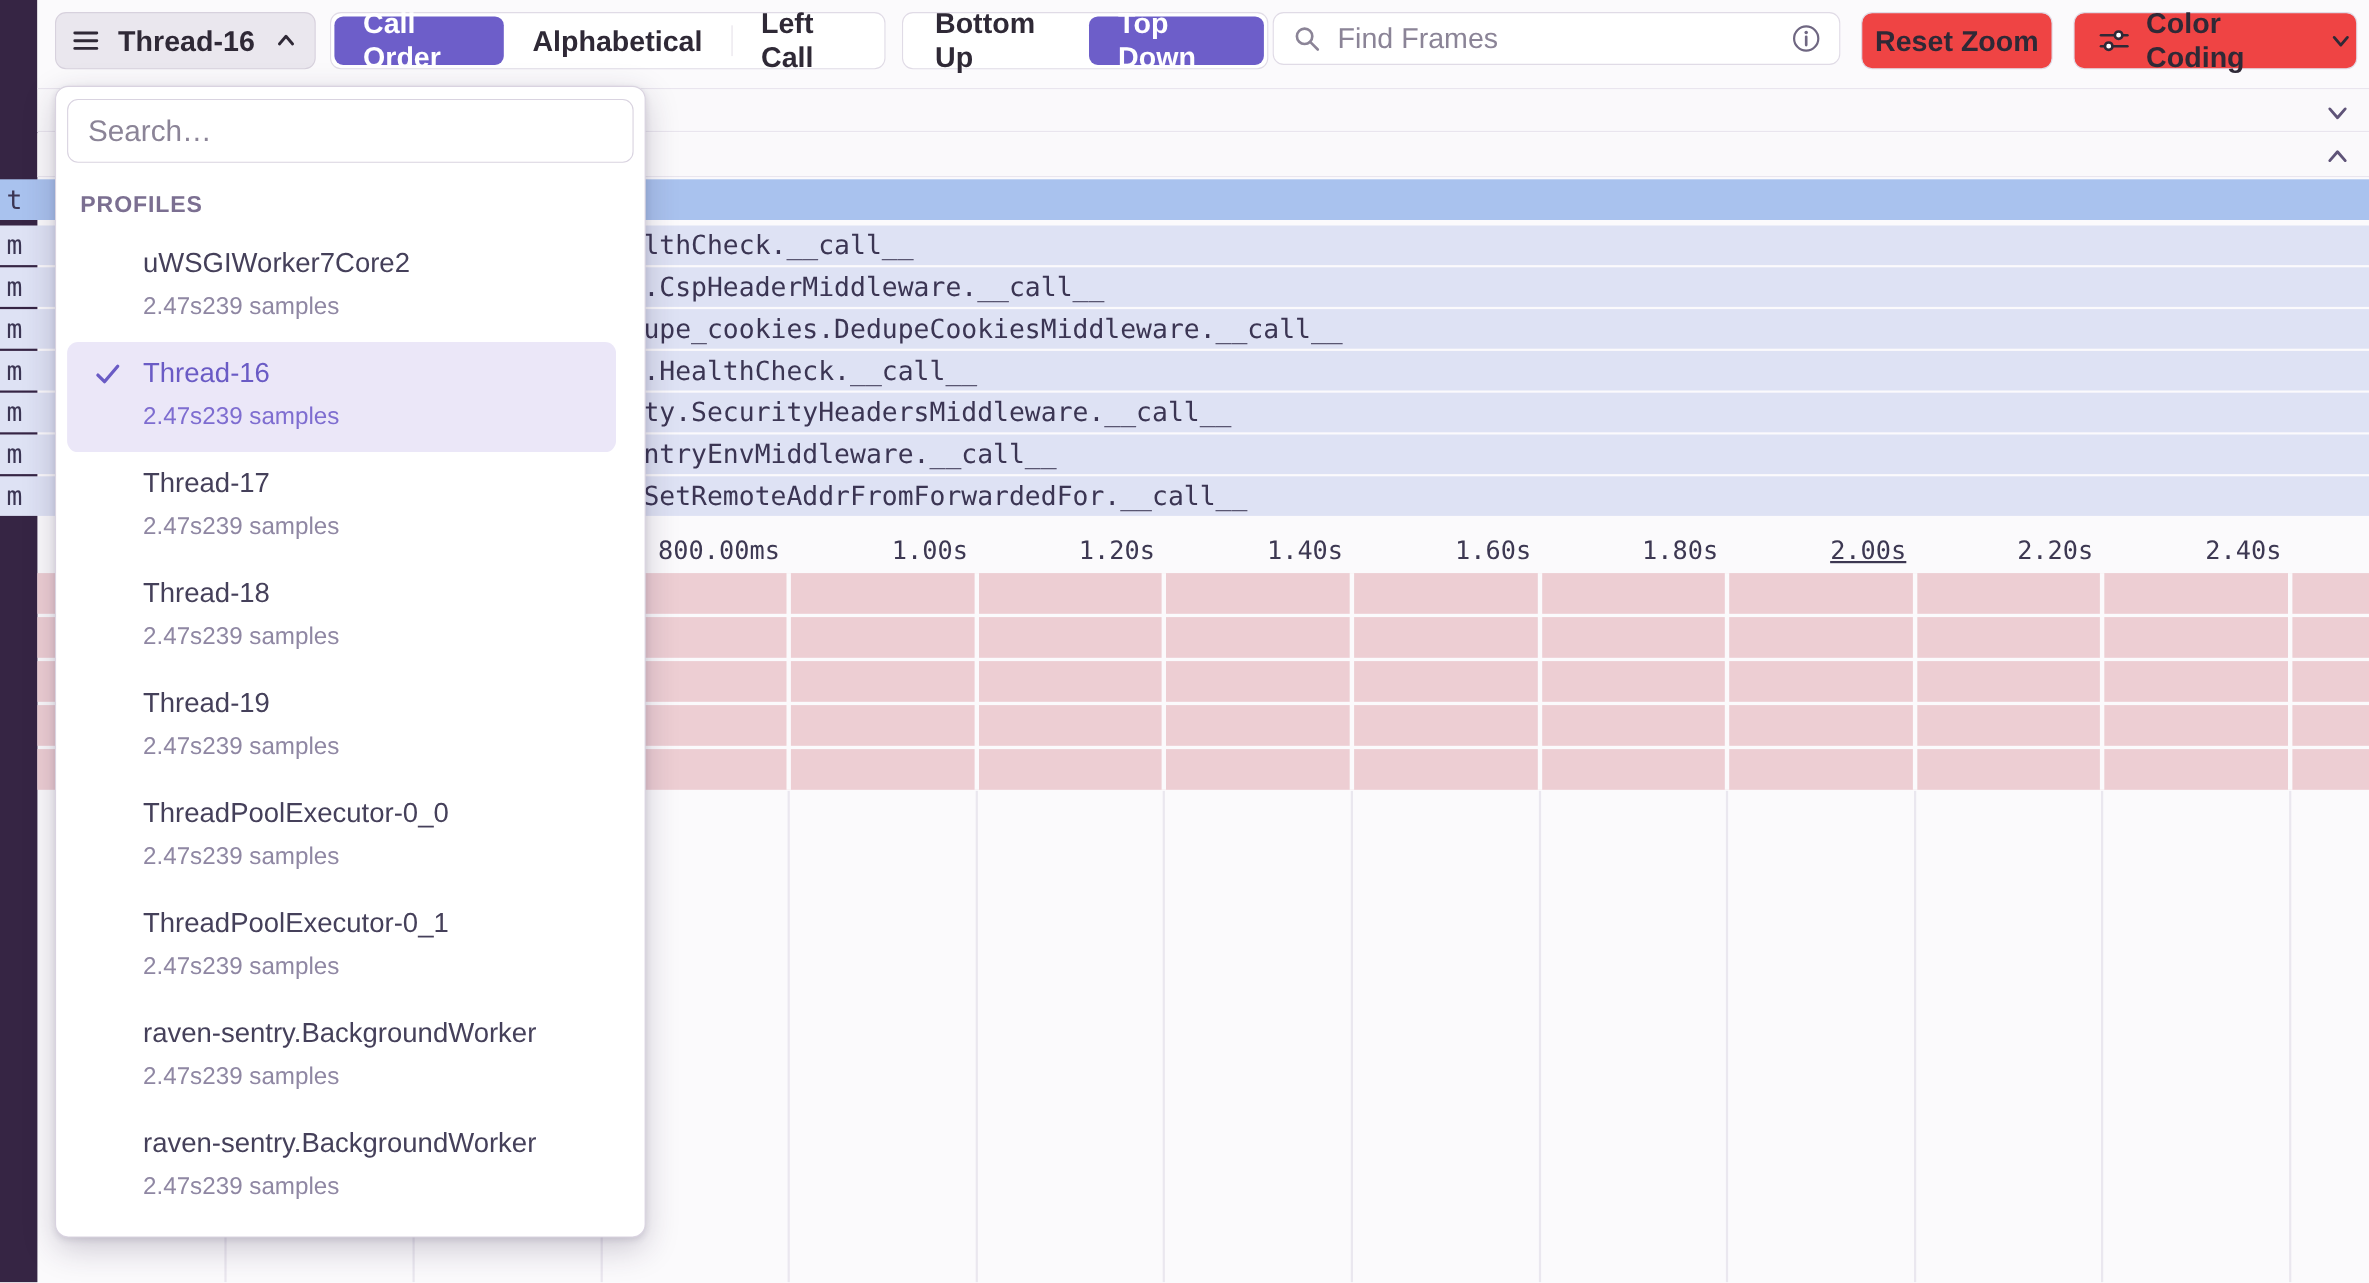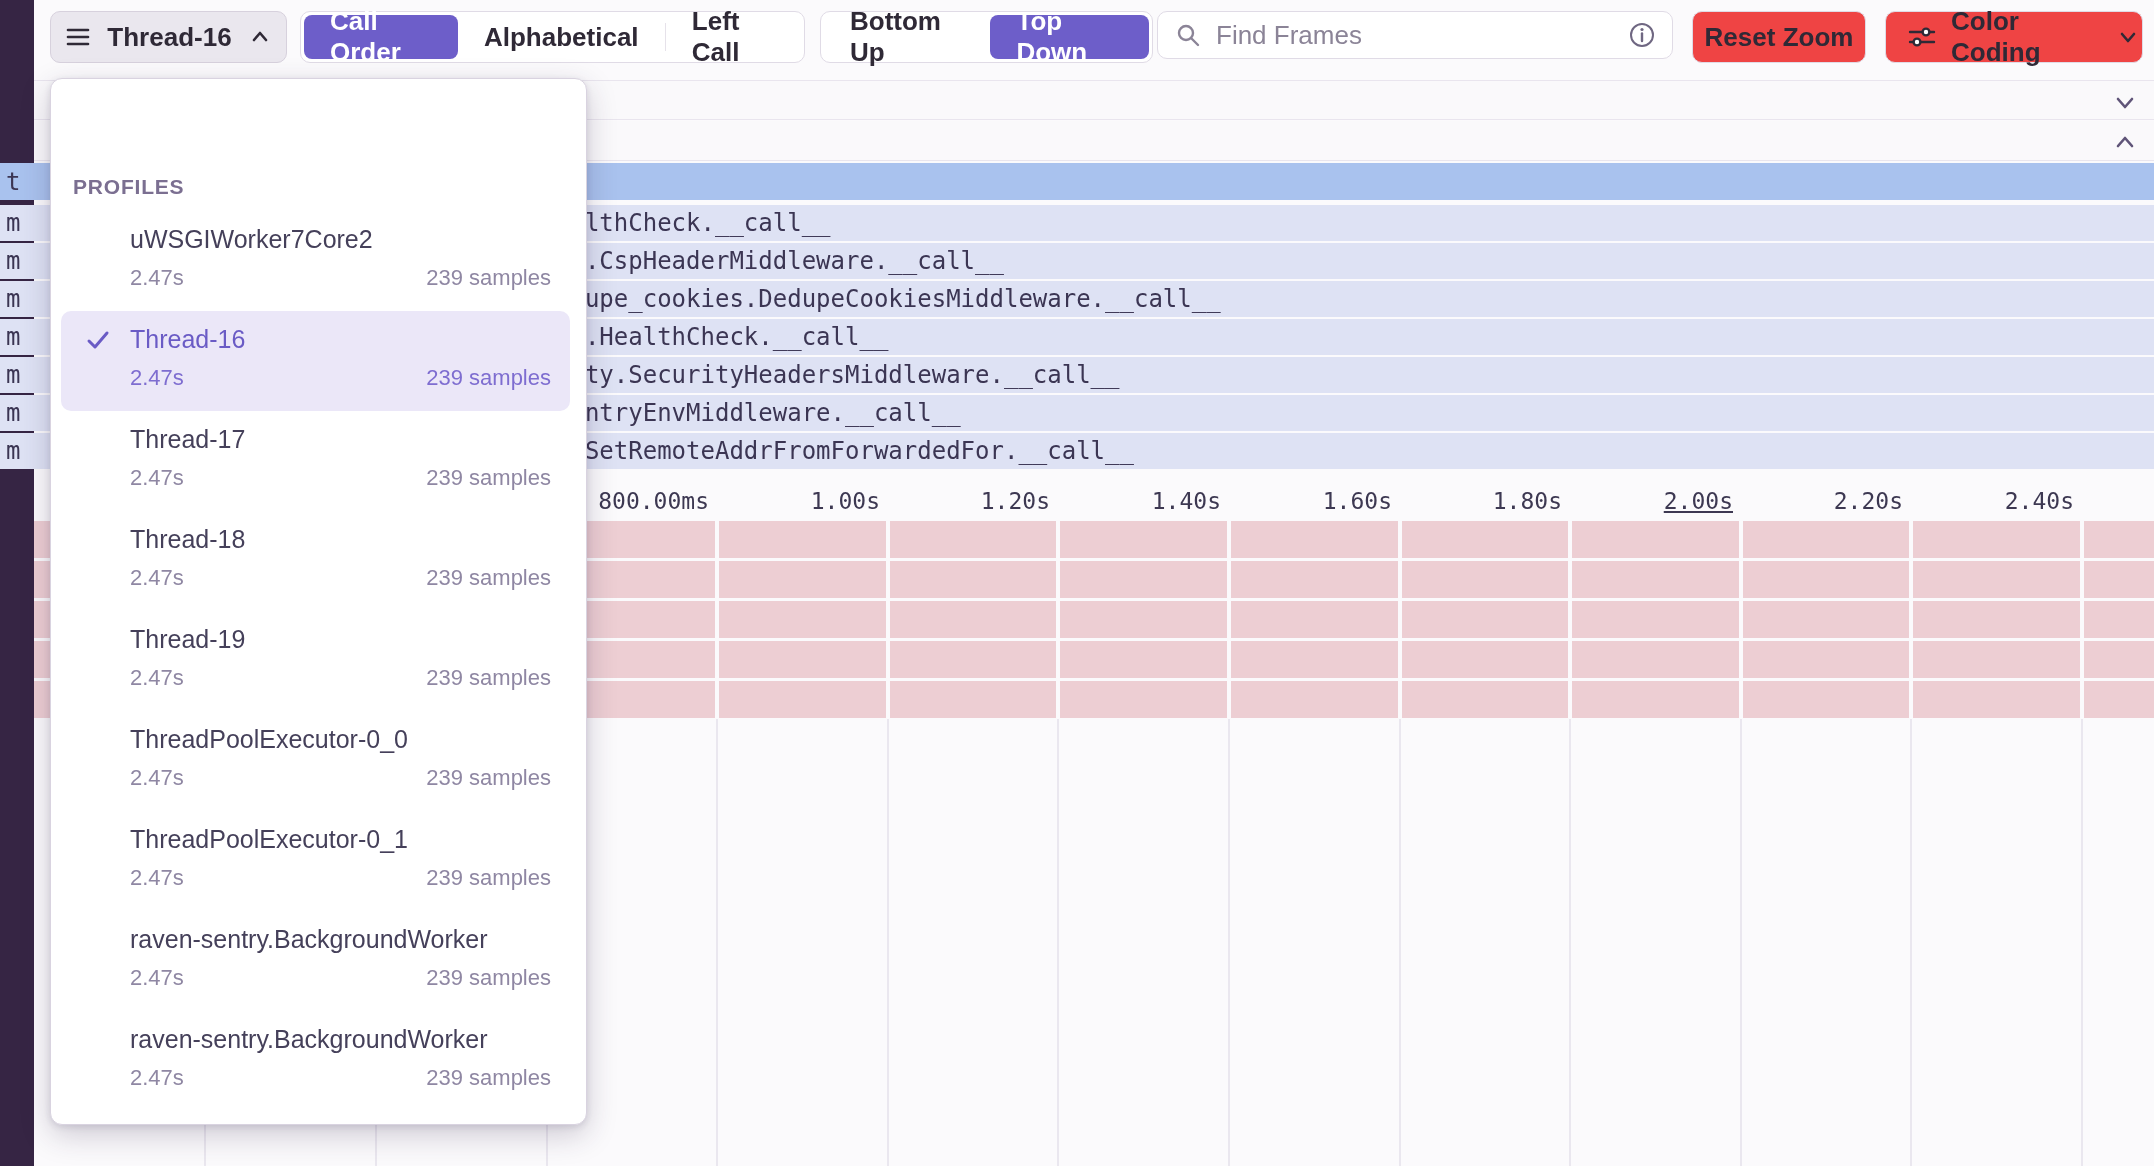--- a/index.html
+++ b/index.html
@@ -55,25 +55,25 @@
   .dropdown{position:absolute;left:50px;top:78px;width:537px;height:1047px;background:#ffffff;
         border:1.5px solid #d9d3e0;border-radius:12px;box-sizing:border-box;z-index:10;
         box-shadow:0 10px 30px rgba(45,30,70,.22),0 2px 6px rgba(45,30,70,.12);}
   .dd-search{position:absolute;left:10px;right:10px;top:11px;height:58px;box-sizing:border-box;
         border:1.5px solid #d9d3e0;border-radius:10px;display:flex;align-items:center;padding:0 16px;}
   .dd-search input{flex:1;border:none;outline:none;font-size:27px;color:#4a4458;background:transparent;
         font-family:"Liberation Sans",sans-serif;}
   .dd-search input::placeholder{color:#8b8497;}
   .dd-section{position:absolute;left:22px;top:96px;font-size:21px;font-weight:700;
         letter-spacing:.8px;color:#7b6f91;}
-  .dd-items{position:absolute;left:10px;right:16px;top:132px;}
+  .dd-items{position:absolute;left:10px;right:26px;top:132px;}
   .dd-item{position:relative;height:100px;border-radius:10px;}
   .dd-item .nm{position:absolute;left:69px;top:14px;font-size:25px;color:#45405a;}
   .dd-item .sub{position:absolute;left:69px;right:19px;top:54px;display:flex;
-        justify-content:space-between;font-size:22px;color:#8f87a3;}
+        font-size:22px;color:#8f87a3;}
   .dd-item.selected{background:#ebe7f8;}
   .dd-item.selected .nm{color:#6a5bc5;}
   .dd-item.selected .sub{color:#7e6dd0;}
   .dd-item .check{position:absolute;left:22px;top:14px;}
   svg{display:block;}
 </style>
 </head>
 <body>
 
 <div id="app">
@@ -237,20 +237,23 @@
   <div class="lgrid" style="left:887px;"></div>
   <div class="lgrid" style="left:1057px;"></div>
   <div class="lgrid" style="left:1228px;"></div>
   <div class="lgrid" style="left:1399px;"></div>
   <div class="lgrid" style="left:1569px;"></div>
   <div class="lgrid" style="left:1740px;"></div>
   <div class="lgrid" style="left:1910px;"></div>
   <div class="lgrid" style="left:2081px;"></div>
 
   <div class="dropdown">
+    <div class="dd-search">
+      <input type="text" placeholder="Search…" style="">
+    </div>
     <div class="dd-section">PROFILES</div>
 
     <div class="dd-items">
 
       <div class="dd-item">
         <span class="nm">uWSGIWorker7Core2</span>
         <span class="sub">
             <span>2.47s</span>
             <span>239 samples</span>
           </span>

